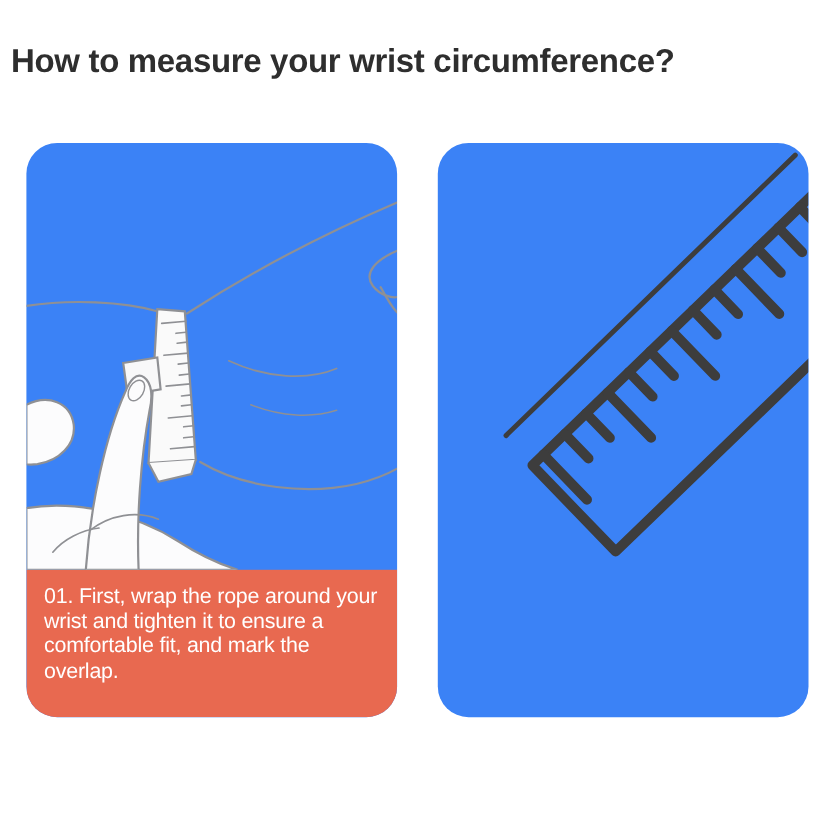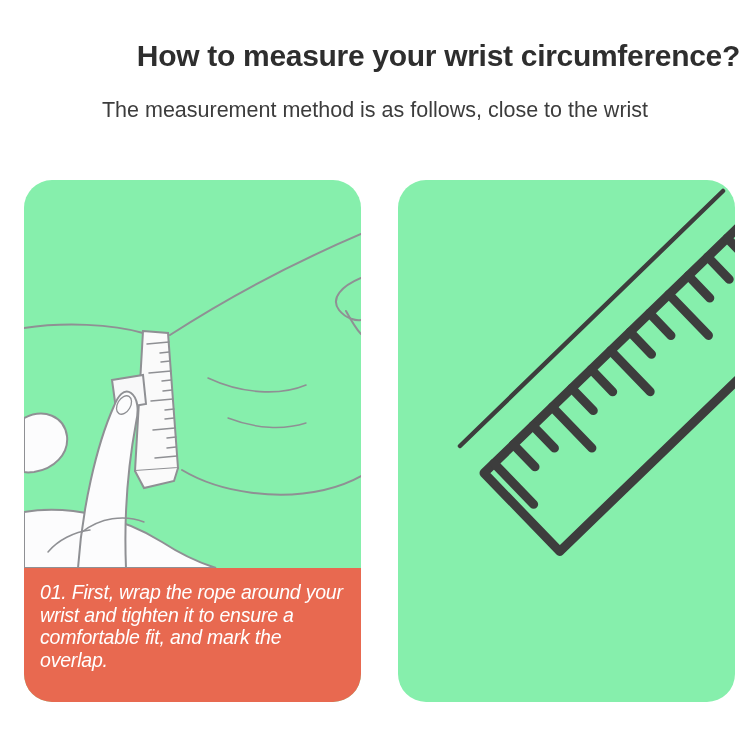--- a/index.html
+++ b/index.html
@@ -2,50 +2,49 @@
 <html><head>
 <meta charset="utf-8">
 <style>
   html,body{margin:0;padding:0;}
   body{
     width:750px;height:750px;background:#ffffff;overflow:hidden;
     font-family:"Liberation Sans", sans-serif;
   }
   .page{width:750px;height:750px;position:relative;}
   .title{
-    margin:38px 10px 0;text-align:right;
+    margin:38px 10px 0;text-align:left;
     font-size:30px;font-weight:bold;letter-spacing:-0.3px;
     color:#2e2e2e;line-height:36px;
   }
   .subtitle{
     margin:22px 10px 0;text-align:center;
     font-size:21.5px;font-weight:400;color:#3c3c3c;line-height:28px;
   }
   .panels{
     margin:56px 0 0 24px;display:flex;gap:37px;
   }
   .panel{
     width:337px;height:522px;border-radius:28px;overflow:hidden;
-    background:#86efac;display:flex;flex-direction:column;font-style:italic;
+    background:#3b82f6;display:flex;flex-direction:column;
   }
   .art{height:388px;position:relative;}
   .art svg{position:absolute;left:0;top:0;width:100%;height:100%;}
   .step{
     flex:1;background:#e86950;color:#ffffff;
     padding:13px 16px 0;box-sizing:border-box;
     font-size:19.5px;line-height:22.5px;letter-spacing:-0.2px;
   }
 </style>
 </head>
 <body>
 
 <div class="page">
 
   <h1 class="title">How to measure your wrist circumference?</h1>
-  <div class="subtitle">The measurement method is as follows, close to the wrist</div>
 
   <div class="panels">
 
     <div class="panel">
       <div class="art">
         <svg viewBox="0 0 337 388">
 
           <g fill="none" stroke="#8f9094" stroke-width="2" stroke-linecap="round">
             <path d="M0,148 C40,142 88,144 119,153"></path>
             <path d="M146,155 C200,120 262,86 337,54"></path>

